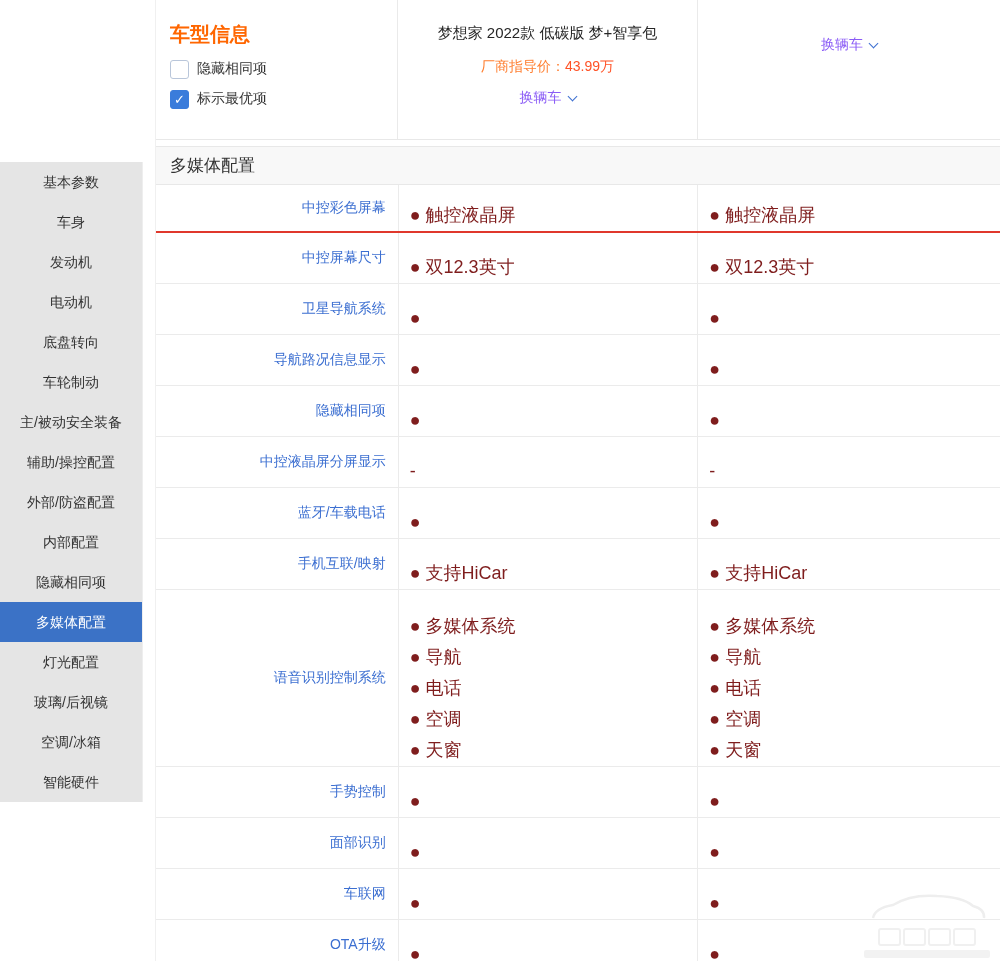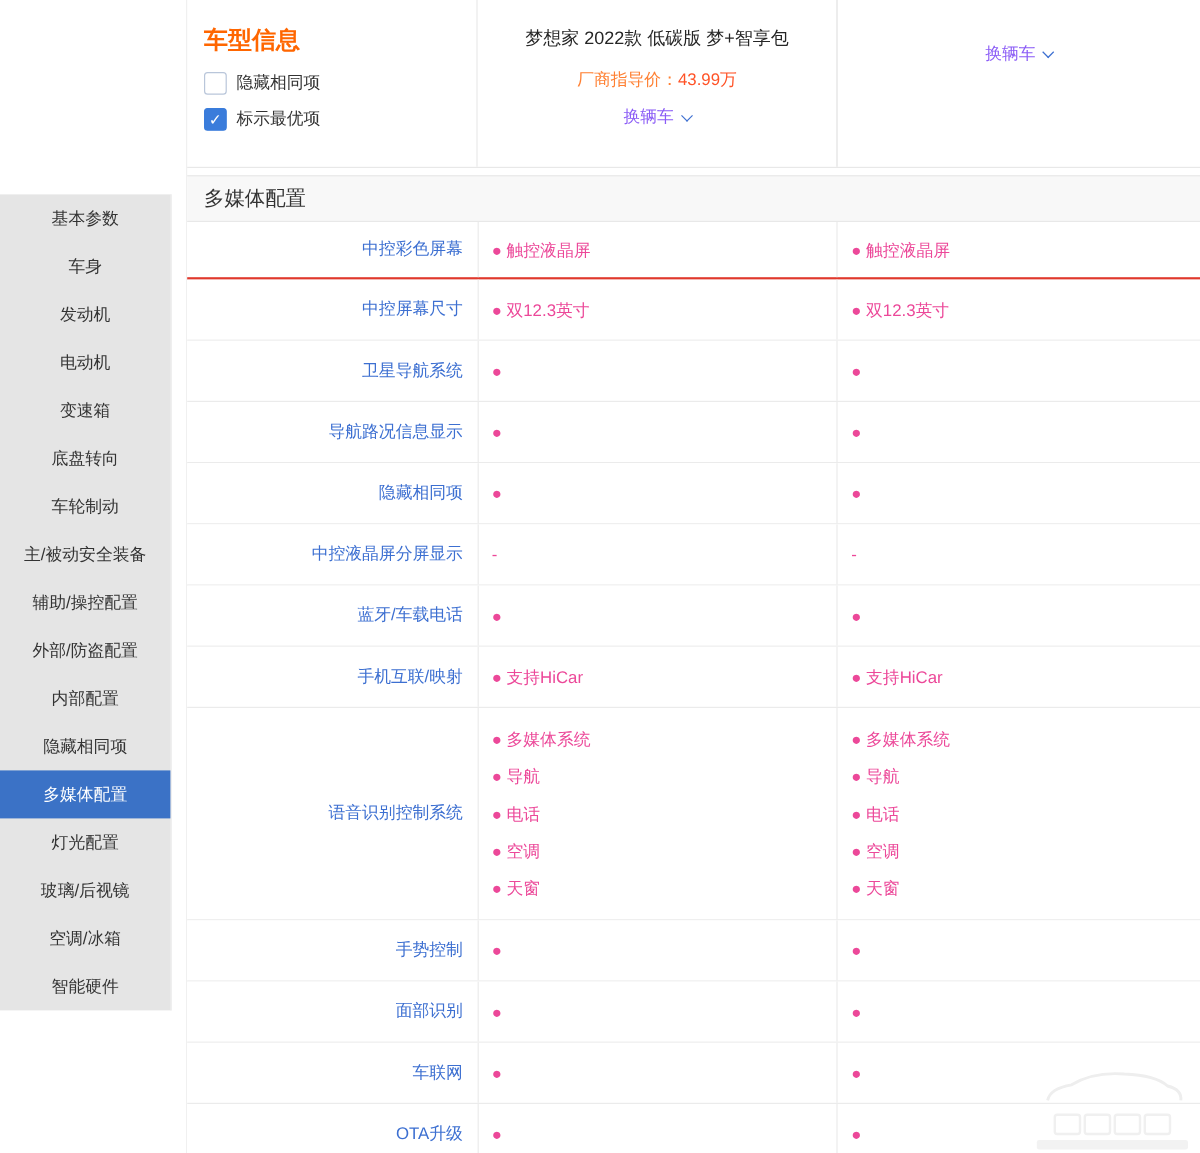--- a/index.html
+++ b/index.html
@@ -43,41 +43,40 @@
                  border-top:1px solid #e8e8e8; border-bottom:1px solid #e8e8e8;
                  font-size:17px; color:#333; padding-left:14px; }
 
   
   .spec-row { display:flex; height:51px; border-bottom:1px solid #ebebeb; background:#fff; }
   .spec-row.highlight { height:48px; border-bottom:2px solid #E0382C; }
   .spec-row.tall { height:177px; }
   .label-cell { width:242px; display:flex; align-items:center; justify-content:flex-end;
                 padding-right:12px; font-size:14px; color:#3C6FD1; cursor:pointer; }
   .value-cell { width:300px; border-left:1px solid #ebebeb; display:flex; flex-direction:column;
-                justify-content:center; padding-left:11px; font-size:14px; color:#ec4899; }
+                justify-content:flex-end; padding-left:11px; font-size:18px; color:#7f1d1d; }
   .value-cell:last-child { width:303px; }
   .cell-line { line-height:31px; white-space:nowrap; }
 
   
   .watermark { position:absolute; right:6px; bottom:3px; width:134px; text-align:center; pointer-events:none; }
   .wm-blocks { display:flex; justify-content:center; margin-top:2px; }
   .wm-blocks span { width:23px; height:18px; border:2px solid #f0f0f0; border-radius:3px; margin:0 1px; }
   .wm-bar { height:8px; width:126px; margin:4px auto 0; background:#f2f2f2; border-radius:2px; }
 </style>
 </head>
 <body>
 
 <div class="page">
 
   <aside class="sidebar" id="sidebar">
       <div class="side-item">基本参数</div>
       <div class="side-item">车身</div>
       <div class="side-item">发动机</div>
       <div class="side-item">电动机</div>
-      <div class="side-item">变速箱</div>
       <div class="side-item">底盘转向</div>
       <div class="side-item">车轮制动</div>
       <div class="side-item">主/被动安全装备</div>
       <div class="side-item">辅助/操控配置</div>
       <div class="side-item">外部/防盗配置</div>
       <div class="side-item">内部配置</div>
       <div class="side-item">隐藏相同项</div>
       <div class="side-item active">多媒体配置</div>
       <div class="side-item">灯光配置</div>
       <div class="side-item">玻璃/后视镜</div>

